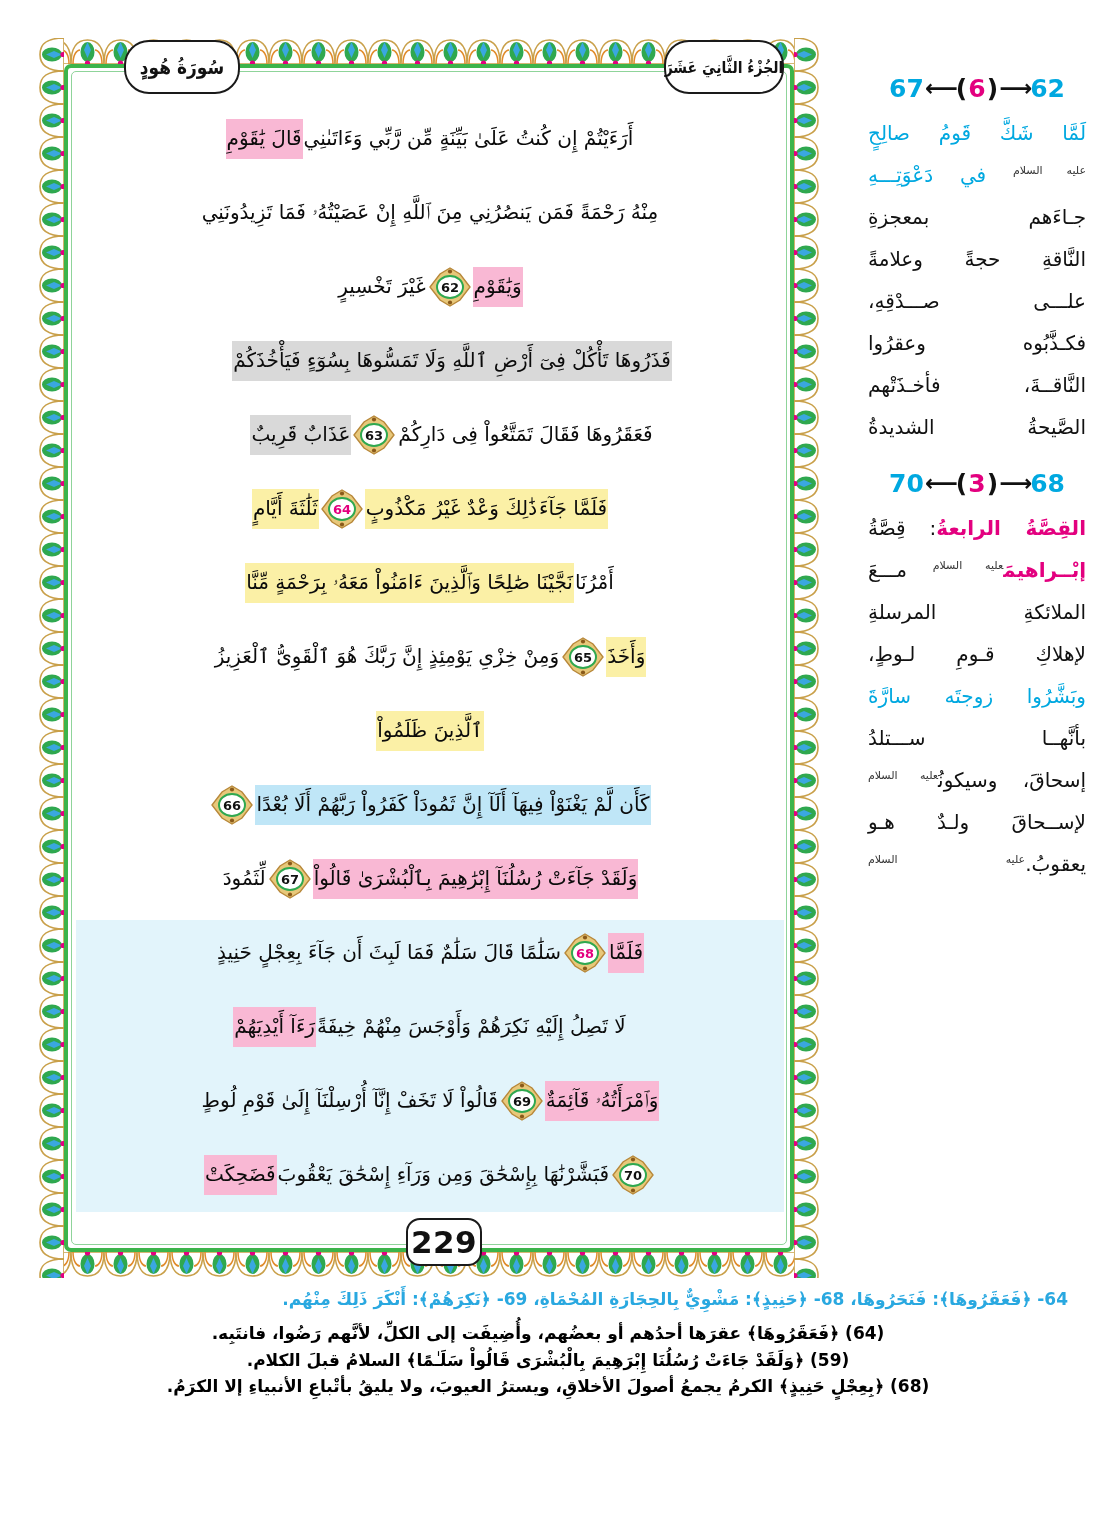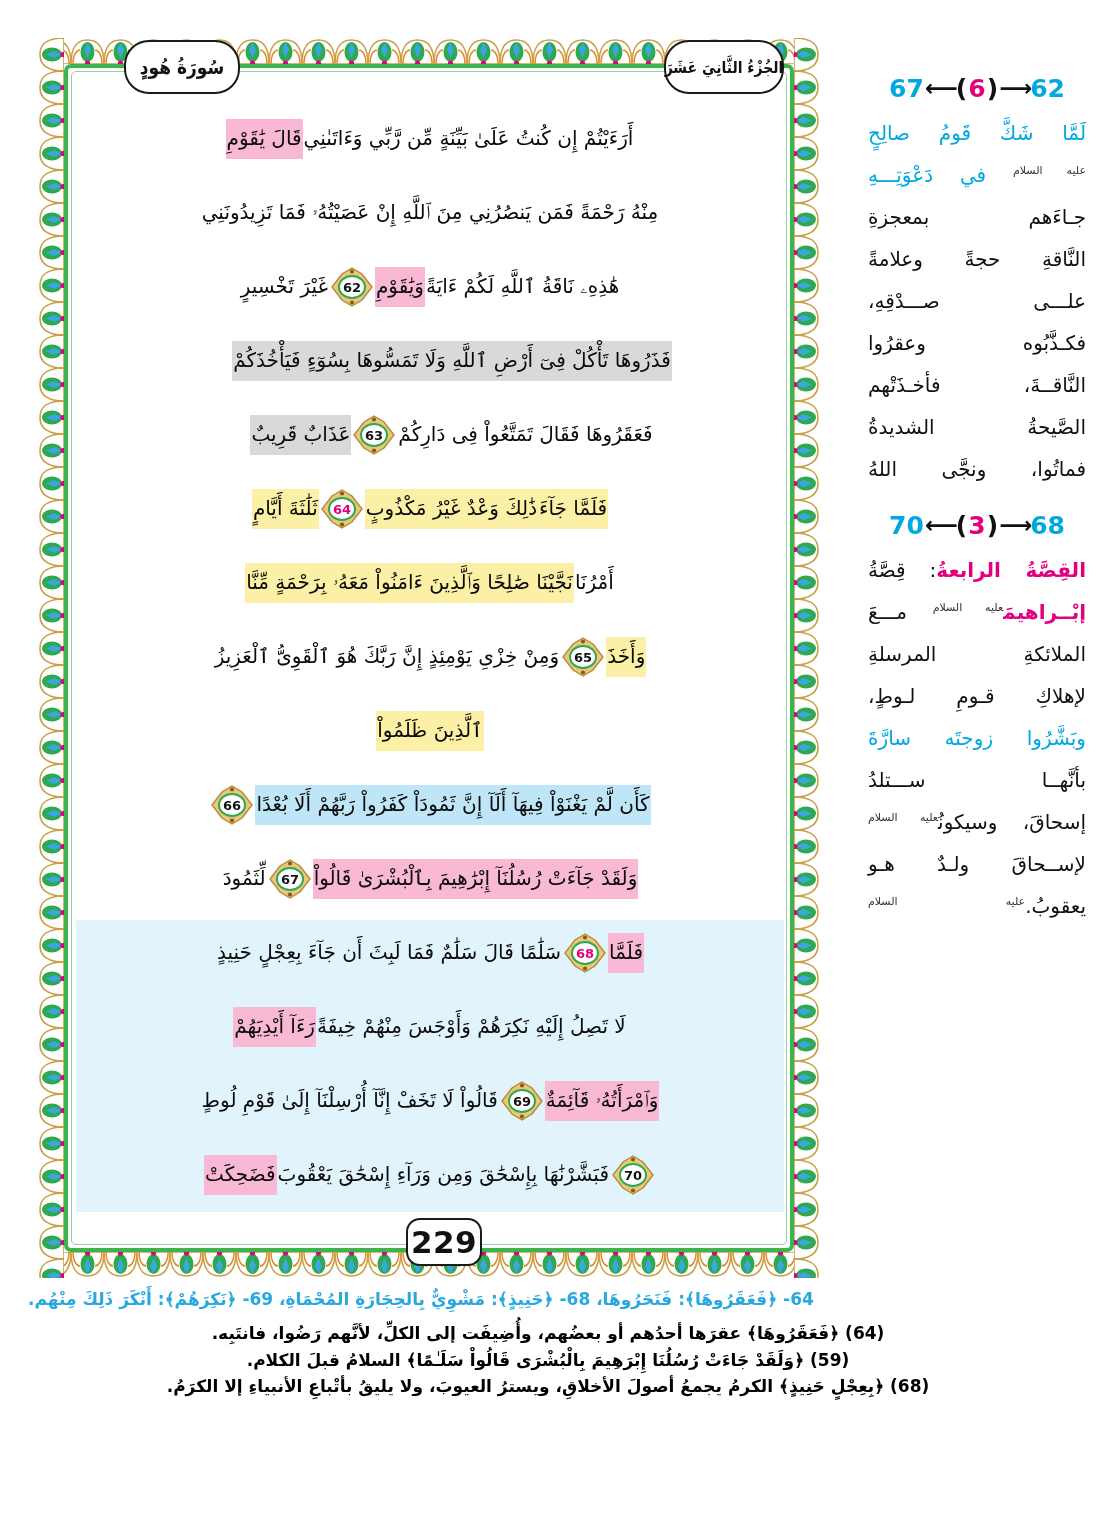--- a/index.html
+++ b/index.html
@@ -161,21 +161,21 @@
 
   
   #footnotes{
     position:absolute;
     left:28px;top:1286px;
     width:1040px;
     direction:rtl;
     z-index:5;
   }
   .fn-line{
-    text-align:left;
+    text-align:right;
     font-size:17px;
     line-height:1.55;
     font-family:"DejaVu Sans","Liberation Sans",sans-serif;
     font-weight:700;
     white-space:nowrap;
   }
   .fn-line.cyan{color:#29a8e0;}
   .fn-line.pink{color:#000000;}
   .fn-line.pink{ text-align:center; }
   .fn-row-2{margin-top:8px;}
@@ -348,21 +348,20 @@
     <div class="ayah-line">
       <span class="seg none"> أَرَءَيْتُمْ إِن كُنتُ عَلَىٰ بَيِّنَةٍ مِّن رَّبِّي وَءَاتَىٰنِي</span>
         <span class="seg pink">قَالَ يَٰقَوْمِ</span>
     </div>
 
     <div class="ayah-line">
       <span class="seg none">مِنْهُ رَحْمَةً فَمَن يَنصُرُنِي مِنَ ٱللَّهِ إِنْ عَصَيْتُهُۥ فَمَا تَزِيدُونَنِي</span>
     </div>
 
     <div class="ayah-line">
-      <span class="seg none"> هَٰذِهِۦ نَاقَةُ ٱللَّهِ لَكُمْ ءَايَةً</span>
         <span class="seg pink">وَيَٰقَوْمِ</span>
         <span class="ayah-mark">
         <svg width="42" height="40" viewBox="0 0 42 40">
             <path d="M21 1 L31 7 L41 20 L31 33 L21 39 L11 33 L1 20 L11 7 Z" fill="#e8c87a" stroke="#b8883a" stroke-width="1.4"></path>
             <ellipse cx="21" cy="20" rx="13" ry="11" fill="#ffffff" stroke="#2fa84f" stroke-width="2"></ellipse>
             <circle cx="21" cy="4.5" r="2.1" fill="#8a5a1a"></circle>
             <circle cx="21" cy="35.5" r="2.1" fill="#8a5a1a"></circle>
             <text x="21" y="25" font-size="13" font-family="DejaVu Sans, sans-serif" font-weight="700" fill="#111" text-anchor="middle">62</text>
           </svg>
       </span>
@@ -513,21 +512,20 @@
     </div>
 
     <div class="sb-par cyan">لَمَّا شَكَّ قَومُ صالِحٍ</div>
     <div class="sb-par cyan"><span class="sal">عليه السلام</span> <span>في دَعْوَتِـــهِ</span></div>
     <div class="sb-par">جـاءَهم بمعجزةِ</div>
     <div class="sb-par">النَّاقةِ حجةً وعلامةً</div>
     <div class="sb-par">علـــى صـــدْقِهِ،</div>
     <div class="sb-par">فكـذَّبُوه وعقرُوا</div>
     <div class="sb-par">النَّاقــةَ، فأخـذَتْهم</div>
     <div class="sb-par">الصَّيحةُ الشديدةُ</div>
-    <div class="sb-par">فماتُوا، ونجَّى اللهُ</div>
 
     <div class="sb-range" style="margin-top:22px;">
       <span class="num">70</span>
       <span class="arrow">⟵</span>
       <span class="paren">(</span>
       <span class="mid">3</span>
       <span class="paren">)</span>
       <span class="arrow">⟶</span>
       <span class="num">68</span>
     </div>

